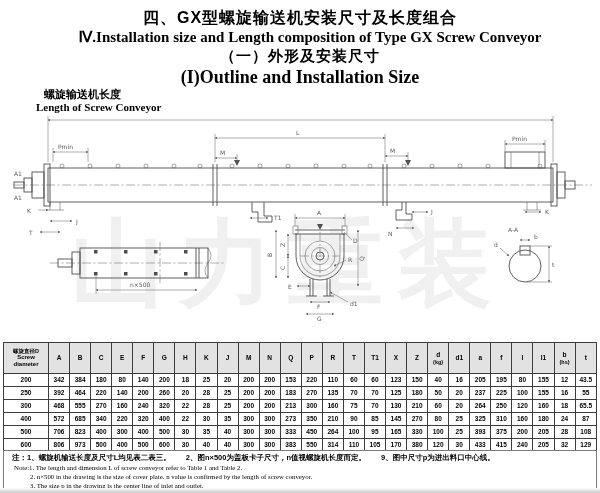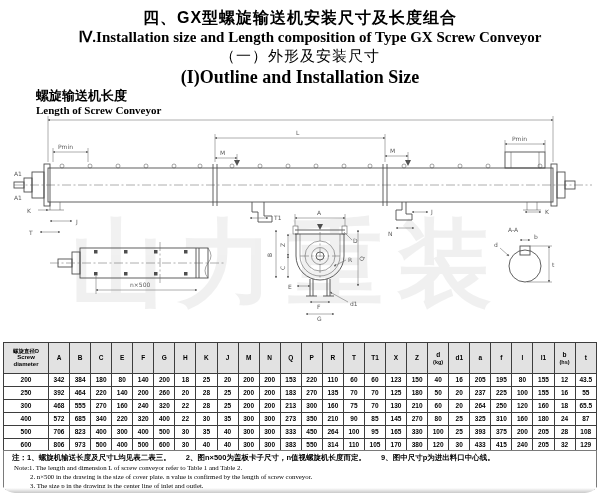--- a/index.html
+++ b/index.html
@@ -1,25 +1,25 @@
 <!DOCTYPE html>
 <html><head>
 <meta charset="utf-8">
 <style>
   html,body{margin:0;padding:0;background:#ffffff;}
   .sheet{position:relative;width:600px;height:493px;background:#ffffff;overflow:hidden;
-         font-family:"Liberation Sans",sans-serif;color:#000;border-radius:15px;}
+         font-family:"Liberation Sans",sans-serif;color:#000;}
   
   .titles{position:absolute;top:8px;left:0;width:600px;text-align:center;line-height:1.25;}
   .t-cn {font-size:16px;font-weight:bold;letter-spacing:1px;}
   .t-en {font-size:15px;font-weight:bold;font-family:"Liberation Serif",serif;padding-left:20px;}
-  .t-cn2{font-size:15px;font-weight:normal;letter-spacing:1px;}
+  .t-cn2{font-size:15px;font-weight:bold;letter-spacing:1px;}
   .t-en2{font-size:18px;font-weight:bold;font-family:"Liberation Serif",serif;}
   .caption{position:absolute;top:88px;left:36px;line-height:1.2;}
-  .c-cn{font-size:13px;font-weight:bold;}
+  .c-cn{font-size:11px;font-weight:bold;margin-left:8px;}
   .c-en{font-size:11px;font-weight:bold;font-family:"Liberation Serif",serif;}
   
   svg.drawing{position:absolute;top:106px;left:0;}
   .geo{stroke:#4e4e4e;stroke-width:0.9;fill:none;}
   .thin{stroke:#5a5a5a;stroke-width:0.55;fill:none;}
   .dim{stroke:#6b6b6b;stroke-width:0.55;fill:none;}
   .cl{stroke:#6b6b6b;stroke-width:0.55;fill:none;stroke-dasharray:9 2.5 2 2.5;}
   .lb{font-family:"DejaVu Sans",sans-serif;font-size:6px;fill:#5a5a5a;}
   .wm{font-family:"DejaVu Sans",sans-serif;font-size:95px;font-weight:bold;fill:#000;opacity:0.055;letter-spacing:14px;}
   

